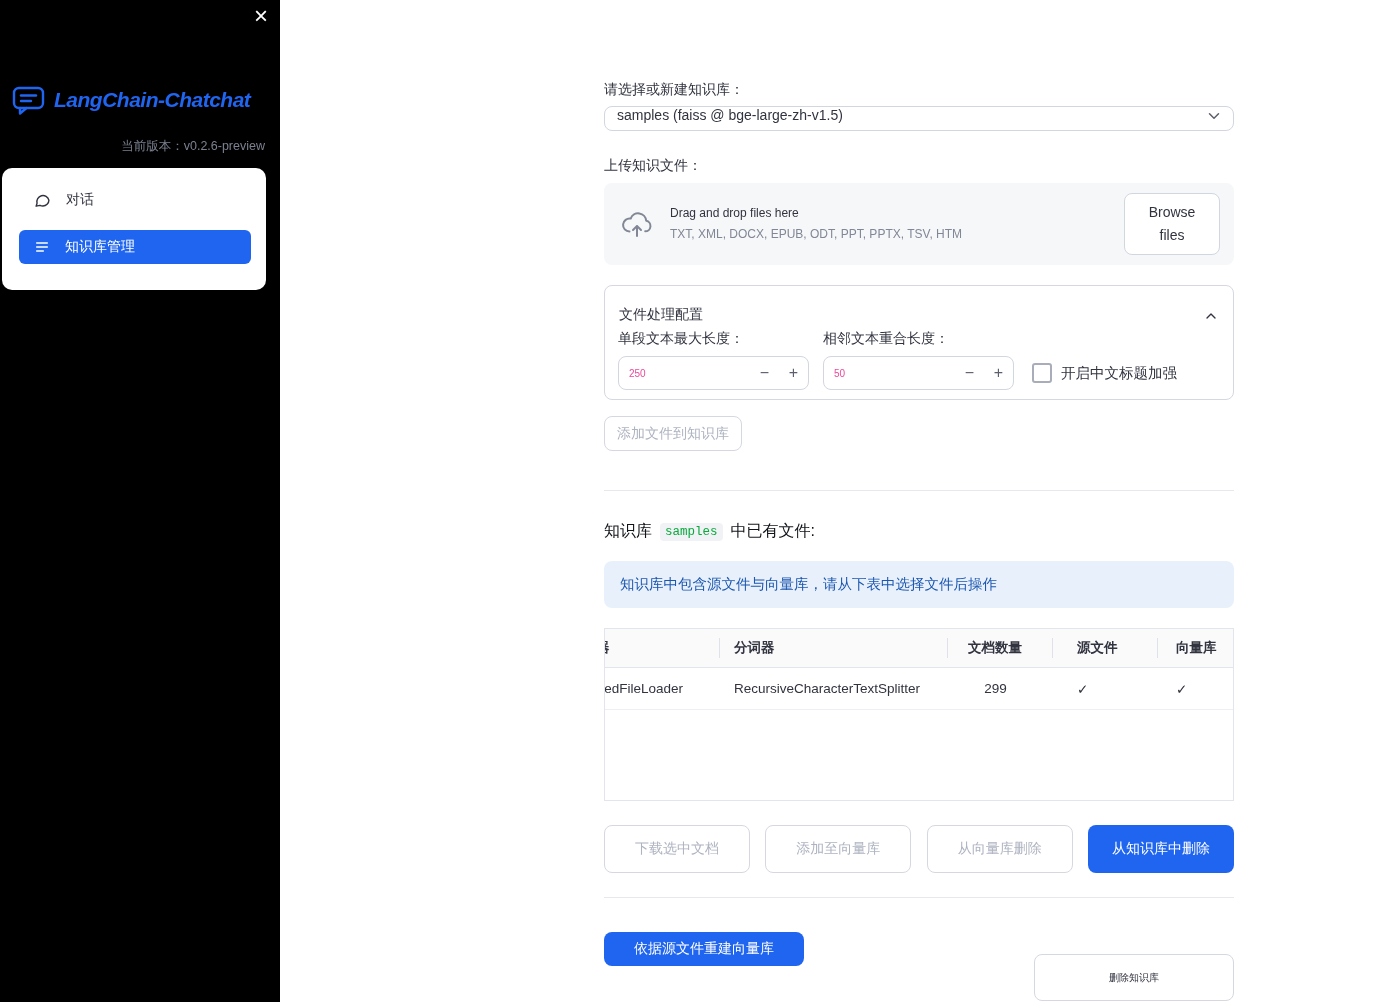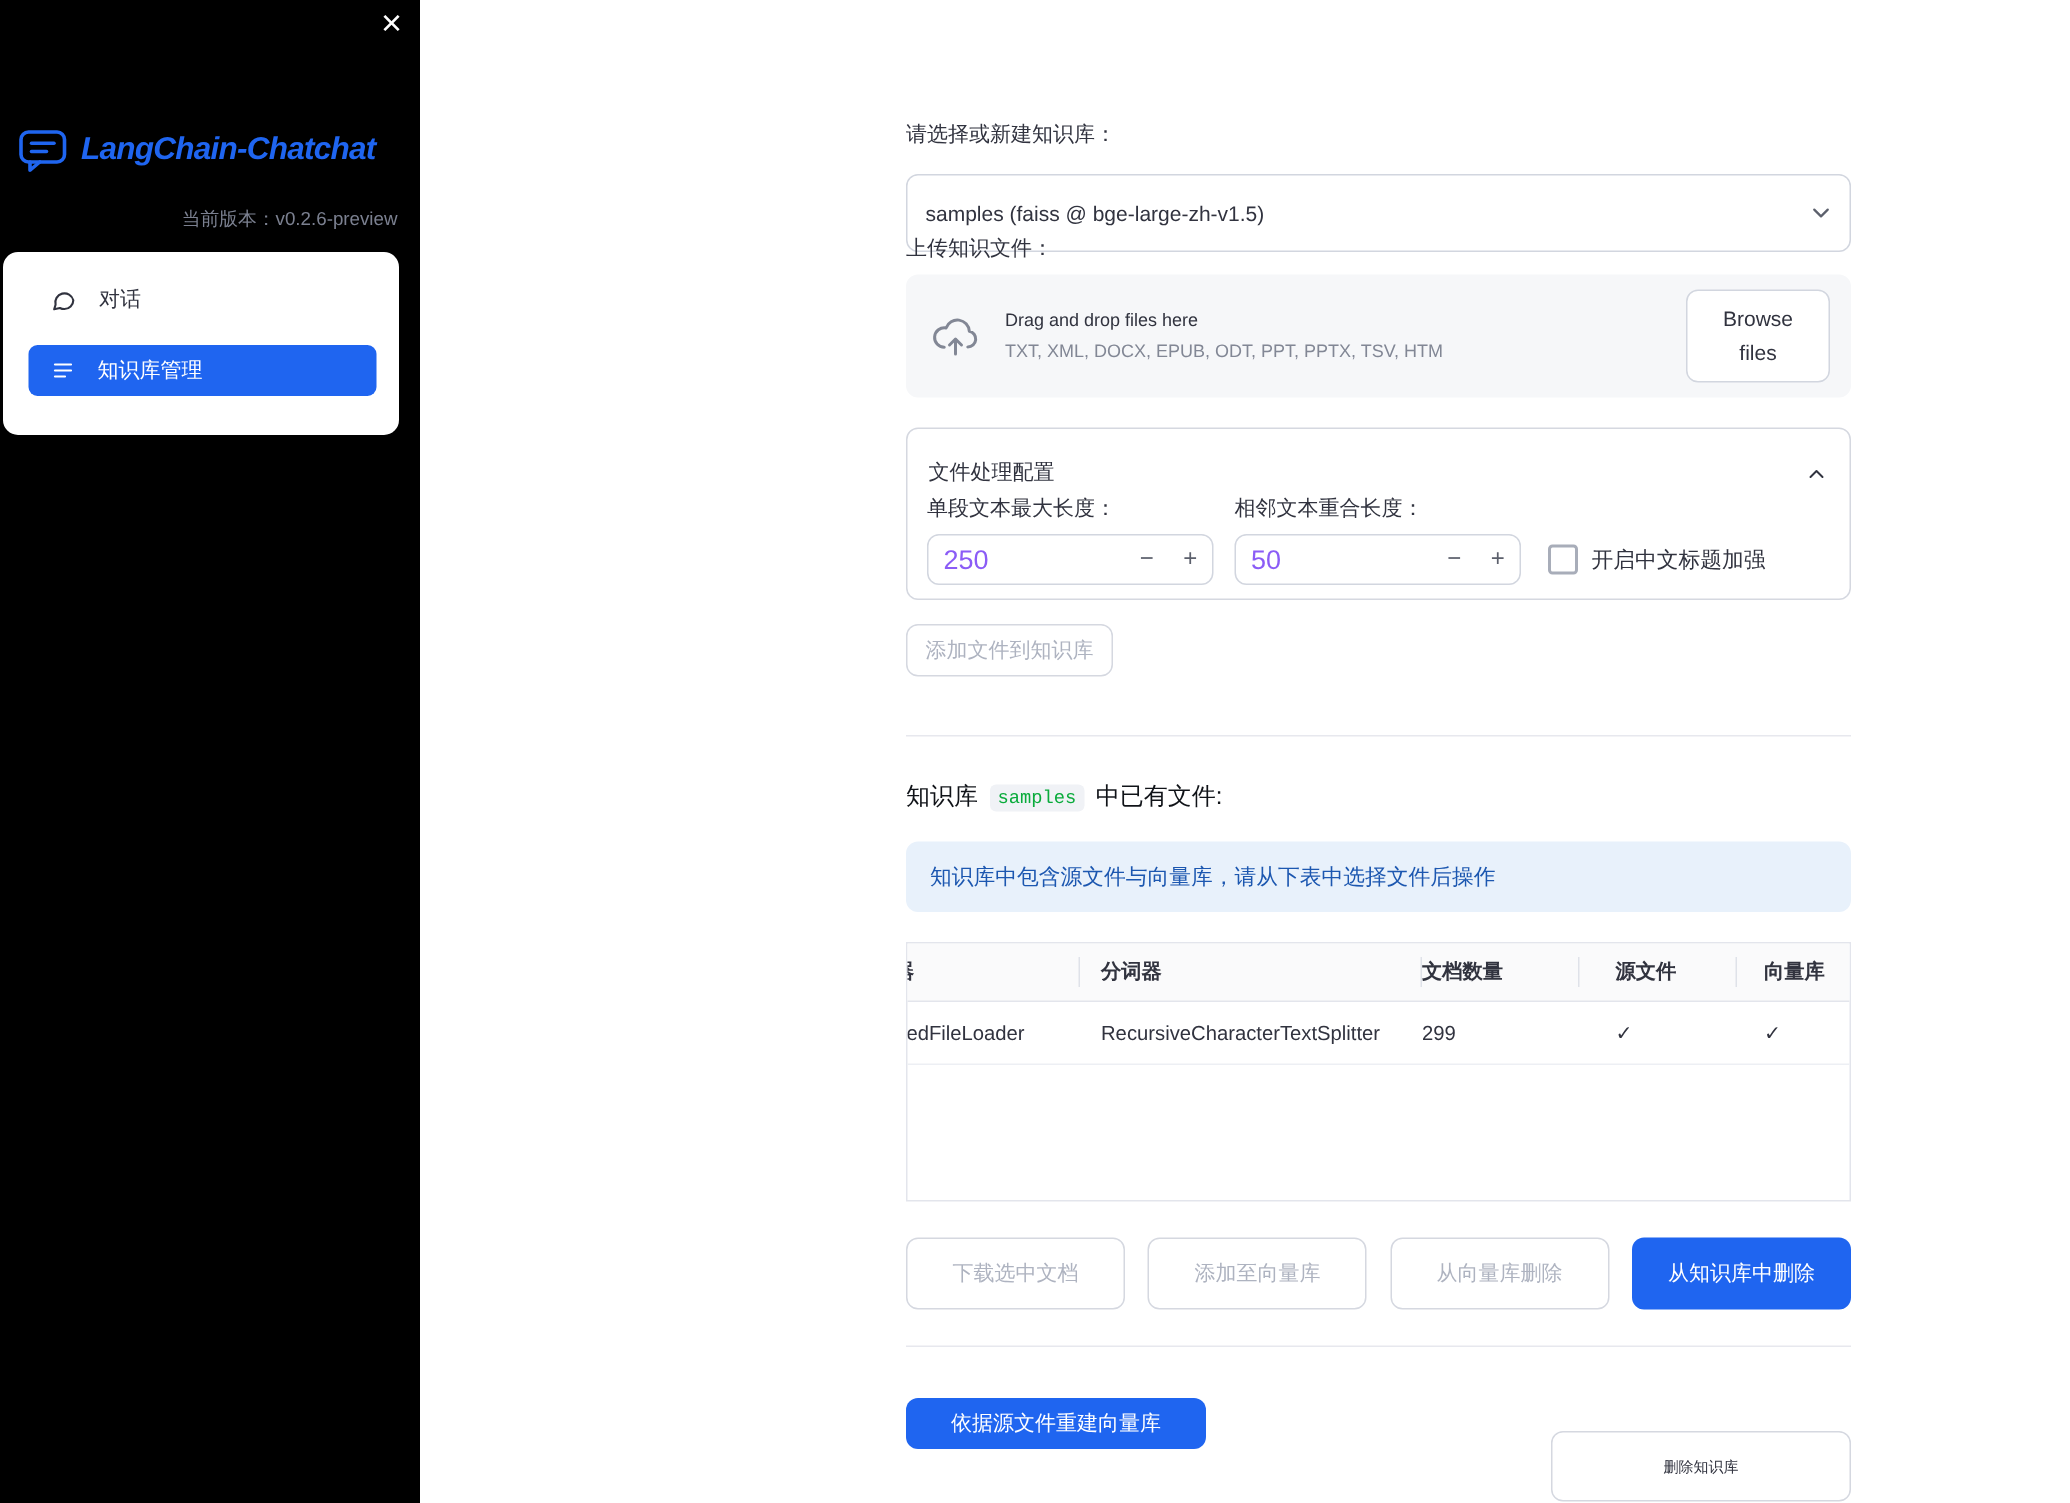--- a/index.html
+++ b/index.html
@@ -15,55 +15,55 @@
   .version{position:absolute;top:138px;right:15px;font-size:12.5px;color:#7b8090}
   .menu-panel{position:absolute;top:168px;left:2px;width:264px;height:122px;background:#fff;border-radius:10px;box-sizing:border-box;padding-top:14px}
   .menu-item{display:flex;align-items:center;gap:15px;height:36px;padding-left:32px;font-size:14px;color:#31333f;cursor:pointer}
   .menu-item .mi-icon{display:flex;align-items:center}
   .menu-item.active{margin:12px 15px 0 17px;height:34px;padding-left:15px;background:var(--primary,#1f65f0);color:#fff;border-radius:6px;font-weight:normal}
   
   .main{position:absolute;left:604px;top:0;width:630px;height:1002px}
   .abs{position:absolute;left:0}
   .lbl{font-size:14px;color:#31333f}
   .kb-label{top:81px}
-  .select{top:116px;width:630px;height:52px;background:#fff;border:1px solid #d2d6df;border-radius:8px;box-sizing:border-box;display:flex;align-items:center;padding:0 10px 0 12px;cursor:pointer}
+  .select{top:106px;width:630px;height:25px;background:#fff;border:1px solid #d2d6df;border-radius:8px;box-sizing:border-box;display:flex;padding:0 10px 0 12px;cursor:pointer}
   .select-value{flex:1;font-size:14px}
   .upload-label{top:157px}
   .dropzone{top:183px;width:630px;height:82px;background:#f6f7f9;border-radius:8px;box-sizing:border-box;display:flex;align-items:center;padding:0 14px 0 16px}
   .dz-texts{margin-left:16px;flex:1;min-width:0}
   .dz-title{font-size:12px;color:#31333f;margin-bottom:6px}
   .dz-limit{font-size:12px;color:#828795;line-height:1.38}
   .browse-btn{flex:none;width:74px;background:#fff;border:1px solid #d2d6df;border-radius:8px;padding:7px 10px;font-size:14px;color:#31333f;text-align:center;line-height:1.65;cursor:pointer}
   .expander{top:285px;width:630px;height:115px;border:1px solid #d5d8e0;border-radius:8px;box-sizing:border-box;background:#fff}
   .exp-header{display:flex;align-items:flex-end;justify-content:space-between;height:38px;padding:0 14px;font-size:14px;cursor:pointer}
   .exp-body{display:flex;padding:4px 13px 0}
   .field{width:191px;margin-right:14px}
   .field-label{font-size:14px;height:20px;line-height:20px;margin-bottom:8px;white-space:nowrap}
   .num-input{display:flex;height:34px;border:1px solid #d2d6df;border-radius:8px;overflow:hidden;background:#fff;box-sizing:border-box;align-items:stretch}
-  .num-input input{border:none;outline:none;flex:1;min-width:0;padding:0 0 0 10px;font-family:"Liberation Sans","DejaVu Sans",sans-serif;font-size:18px;color:#8b5cf6;background:transparent}
+  .num-input input{border:none;outline:none;flex:1;min-width:0;padding:0 0 0 10px;font-family:"Liberation Sans","DejaVu Sans",sans-serif;font-size:10px;color:#ec4899;background:transparent}
   .step-btn{width:29px;display:flex;align-items:center;justify-content:center;color:#5c606c;font-size:16px;cursor:pointer;user-select:none}
   .checkbox-field{display:flex;align-items:center;height:34px;margin:28px 0 0 4px}
   .checkbox{width:16px;height:16px;border:2px solid #a8adb9;border-radius:3px;background:#fff;cursor:pointer;flex:none}
   .checkbox-label{margin-left:9px;font-size:14.5px;color:#31333f;white-space:nowrap}
   .add-btn{top:416px;height:35px;line-height:33px;padding:0 12px;border:1px solid #d5d8e0;border-radius:8px;color:#aeb3c0;font-size:14px;background:#fff;box-sizing:border-box;display:inline-block;cursor:default}
   .hr{height:1px;width:630px;background:#e7e8ee;border:none}
   .hr1{top:490px}.hr2{top:897px}
   .subheader{top:521px;font-size:16px;color:#101318;display:flex;align-items:center;gap:8px}
   .code{font-family:"Liberation Mono","DejaVu Sans Mono",monospace;font-size:12.5px;color:var(--code-green,#09ab3b);background:#f0f2f6;padding:2px 5px;border-radius:4px}
   .info{top:561px;width:630px;box-sizing:border-box;background:var(--info-bg,#e8f1fb);color:var(--info-text,#1c57b0);border-radius:8px;padding:14px 16px;font-size:14.5px}
   .table-wrap{top:628px;width:630px;height:173px;border:1px solid #e3e5ec;box-sizing:border-box;overflow:hidden;background:#fff}
   .table-inner{width:706px;margin-left:-77px}
   .t-header{display:flex;height:38px;background:#fafafb;border-bottom:1px solid #e3e5ec;align-items:center}
   .th{box-sizing:border-box;font-weight:bold;font-size:13.5px;color:#31333f;height:20px;line-height:20px;border-right:1px solid #dfe2e9;white-space:nowrap;overflow:hidden}
   .th:last-child{border-right:none}
   .t-row{display:flex;height:41px;align-items:center;font-size:13.5px;color:#31333f;border-bottom:1px solid #edeff4;cursor:pointer}
   .td{box-sizing:border-box;white-space:nowrap;overflow:hidden}
   .c1{width:192px;padding-left:14px}
   .c2{width:228px;padding-left:14px}
-  .c3{width:105px;text-align:left;padding-right:10px}
+  .c3{width:105px;text-align:center;padding-right:10px}
   .c4{width:105px;padding-left:24px}
   .c5{width:76px;padding-left:18px}
   .actions{top:825px;width:630px;display:flex;justify-content:space-between}
   .act-btn{width:146px;height:48px;border-radius:8px;font-size:14px;display:flex;align-items:center;justify-content:center;box-sizing:border-box;cursor:pointer;white-space:nowrap}
   .btn-disabled{border:1px solid #d5d8e0;color:#aeb3c0;background:#fff}
   .btn-primary{background:var(--primary,#1f65f0);color:#fff;border:none}
   .btn-secondary{border:1px solid #d5d8e0;color:#31333f;background:#fff}
   .rebuild-btn{top:932px;left:0;width:200px;height:34px;border-radius:8px;font-size:14px;display:flex;align-items:center;justify-content:center;cursor:pointer}
   .delete-btn{top:954px;left:430px;width:200px;height:47px;border-radius:8px;font-size:10px;display:flex;align-items:center;justify-content:center;box-sizing:border-box;cursor:pointer}
   svg{display:block}

